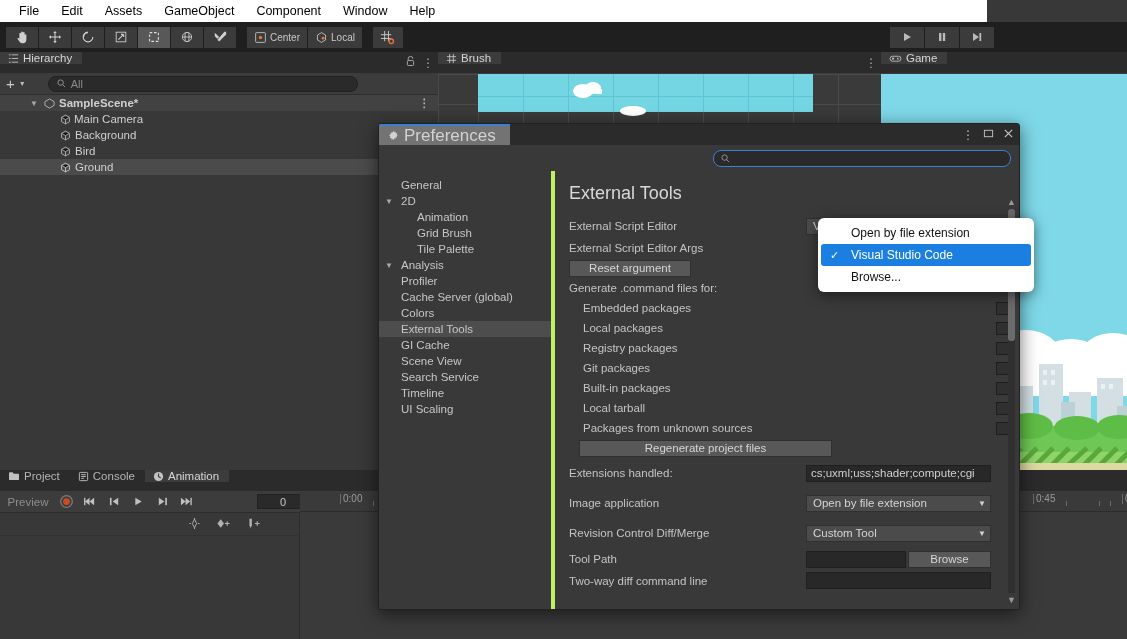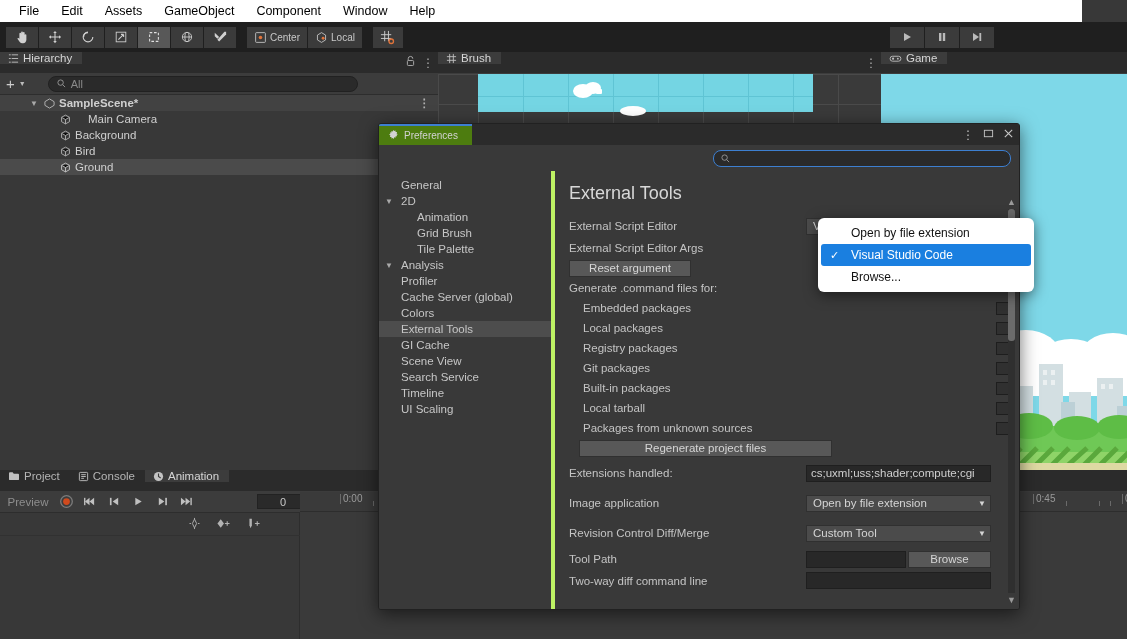--- a/index.html
+++ b/index.html
@@ -9,21 +9,21 @@
     font-family: "Liberation Sans", sans-serif;
     font-size: 12px;
     color: #c4c4c4;
     overflow: hidden;
     -webkit-font-smoothing: antialiased;
   }
   #app { position: relative; width: 1127px; height: 639px; }
 
   
   .menubar {
-    position: absolute; top: 0; left: 0; width: 1082px; height: 22px;
+    position: absolute; top: 0; left: 0; width: 987px; height: 22px;
     background: #ffffff; display: flex; align-items: center; padding-left: 8px;
   }
   .menubar .mi {
     color: #000; font-size: 12.5px; padding: 0 11px; line-height: 22px; cursor: default;
   }
 
   
   .toolbar {
     position: absolute; top: 22px; left: 0; width: 1127px; height: 30px;
     background: #1f1f1f; display: flex; align-items: center; padding-left: 6px;
@@ -145,21 +145,21 @@
     background: #393939; border: 1px solid #212121; border-radius: 3px;
     box-shadow: 0 4px 18px rgba(0,0,0,.55);
     display: flex; flex-direction: column; overflow: hidden;
   }
   .p-titlebar {
     height: 21px; background: #2b2b2b; display: flex; align-items: center;
     position: relative; flex: none;
   }
   .p-tab {
     display: flex; align-items: center; gap: 5px; height: 21px; padding: 0 14px 0 9px;
-    background: #4d7c0f; font-size: 10px; color: #d2d2d2;
+    background: #737373; font-size: 17px; color: #d2d2d2;
     border-top: 2px solid #3d7fd0;
   }
   .p-wctl { position: absolute; right: 5px; top: 0; height: 21px; display: flex; align-items: center; gap: 9px; color: #c0c0c0; }
   .p-searchbar {
     height: 26px; background: #393939; display: flex; align-items: center;
     justify-content: flex-end; padding-right: 8px; flex: none;
   }
   .p-search {
     width: 298px; height: 17px; background: #2a2a2a; border: 1px solid #3d7fd0;
     border-radius: 8px; display: flex; align-items: center; padding: 0 7px; gap: 5px;
@@ -369,21 +369,21 @@
         <span style="margin-left:3px">SampleScene*</span>
         <span class="dots">⋮</span>
       </div>
       <div class="h-row" style="padding-left:58px">
         <span class="gico">
           <svg width="11" height="11" viewBox="0 0 12 12">
               <path d="M6 1.2L10.3 3.6v4.8L6 10.8 1.7 8.4V3.6z" stroke="#b0b0b0" fill="none"></path>
               <path d="M1.7 3.6L6 6l4.3-2.4M6 6v4.8" stroke="#b0b0b0"></path>
             </svg>
         </span>
-        <span style="margin-left:16px">Main Camera</span>
+        <span style="margin-left:2px">Main Camera</span>
       </div>
       <div class="h-row" style="padding-left:58px">
         <span class="gico">
           <svg width="11" height="11" viewBox="0 0 12 12">
               <path d="M6 1.2L10.3 3.6v4.8L6 10.8 1.7 8.4V3.6z" stroke="#b0b0b0" fill="none"></path>
               <path d="M1.7 3.6L6 6l4.3-2.4M6 6v4.8" stroke="#b0b0b0"></path>
             </svg>
         </span>
         <span style="margin-left:3px">Background</span>
       </div>

